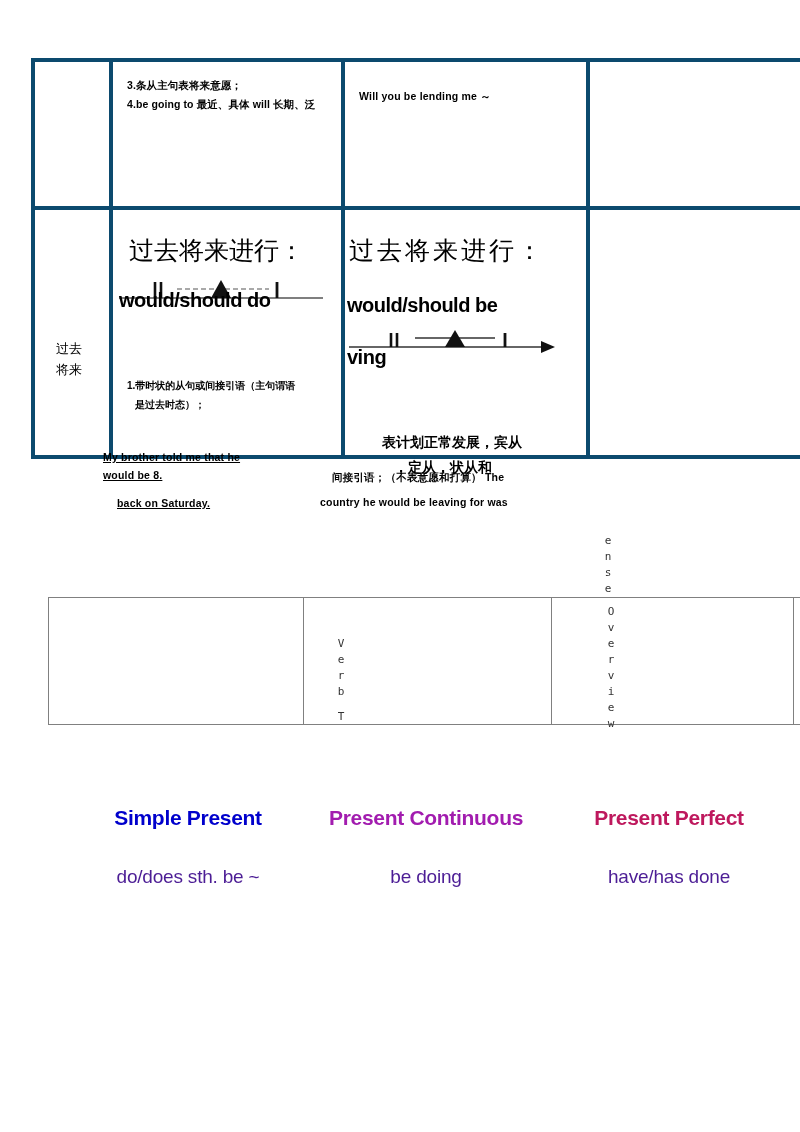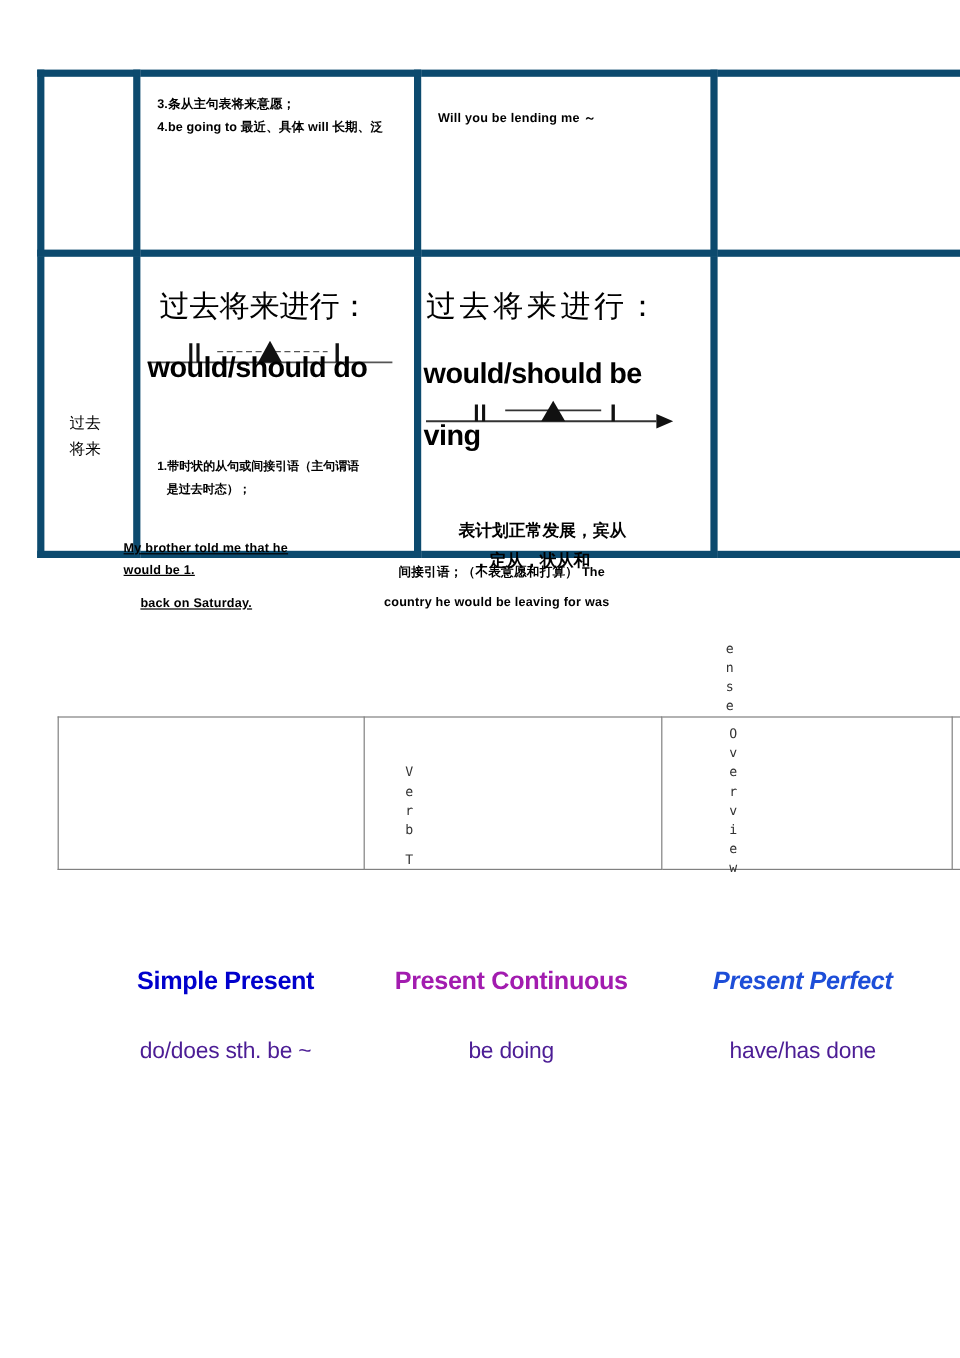--- a/index.html
+++ b/index.html
@@ -21,21 +21,21 @@
   
   #main-table {
     position: absolute;
     left: 31px;
     top: 58px;
     width: 764px;
     border-collapse: collapse;
     table-layout: fixed;
   }
   #main-table td {
-    border: 6px solid #0c4a6e;
+    border: 4px solid #0c4a6e;
     vertical-align: top;
     padding: 4px;
     position: relative;
     margin-left: 20px;
   }
   .col-a { width: 66px; }
   .col-b { width: 220px; }
   .col-c { width: 233px; }
   .col-d { width: 245px; }
 
@@ -75,21 +75,21 @@
     position: absolute;
     font-size: 25px;
     font-weight: normal;
     white-space: nowrap;
     letter-spacing: 0px;
   }
   .big-cjk.spaced { letter-spacing: 3px; }
 
   .big-eng {
     position: absolute;
-    font-size: 24px;
+    font-size: 20px;
     font-weight: bold;
     white-space: nowrap;
     letter-spacing: -0.5px;
   }
 
   .sub-note {
     position: absolute;
     font-size: 10px;
     font-weight: bold;
     line-height: 1.9;
@@ -239,21 +239,21 @@
         <div class="big-eng" style="left:2px; top:136px;">ving</div>
       </td>
 
       <td class="col-d"></td>
     </tr>
   </tbody>
     </table>
 
   <div class="under" style="left:103px; top:448px; width:210px;text-decoration:underline;">
     <div>My brother told me that he</div>
-    <div>would be   1.</div>
+    <div>would be   8.</div>
     <div style="padding-left:14px; margin-top:9px;">back on Saturday.</div>
   </div>
 
   <div class="under-cjk" style="left:382px; top:430px; width:200px; text-align:left;">
     <div>表计划正常发展，宾从</div>
     <div style="padding-left:12px;">，定从，状从和</div>
   </div>
 
   <div class="under" style="left:320px; top:468px; width:260px;">
     <div style="padding-left:12px;">间接引语；（不表意愿和打算）    The</div>
@@ -303,18 +303,18 @@
       <div class="tense-title" style="color:#0000CC;">Simple Present</div>
       <div class="tense-form">do/does sth. be ~</div>
     </div>
 
     <div class="tense-col" style="left:318px; width:216px;">
       <div class="tense-title" style="color:#a21caf;">Present Continuous</div>
       <div class="tense-form">be doing</div>
     </div>
 
     <div class="tense-col" style="left:565px; width:208px;">
-      <div class="tense-title" style="color:#1d4ed8;font-style:italic;">Present Perfect</div>
+      <div class="tense-title" style="color:#be185d;">Present Perfect</div>
       <div class="tense-form">have/has done</div>
     </div>
   </div>
 
 </div>
 
 </body></html>

